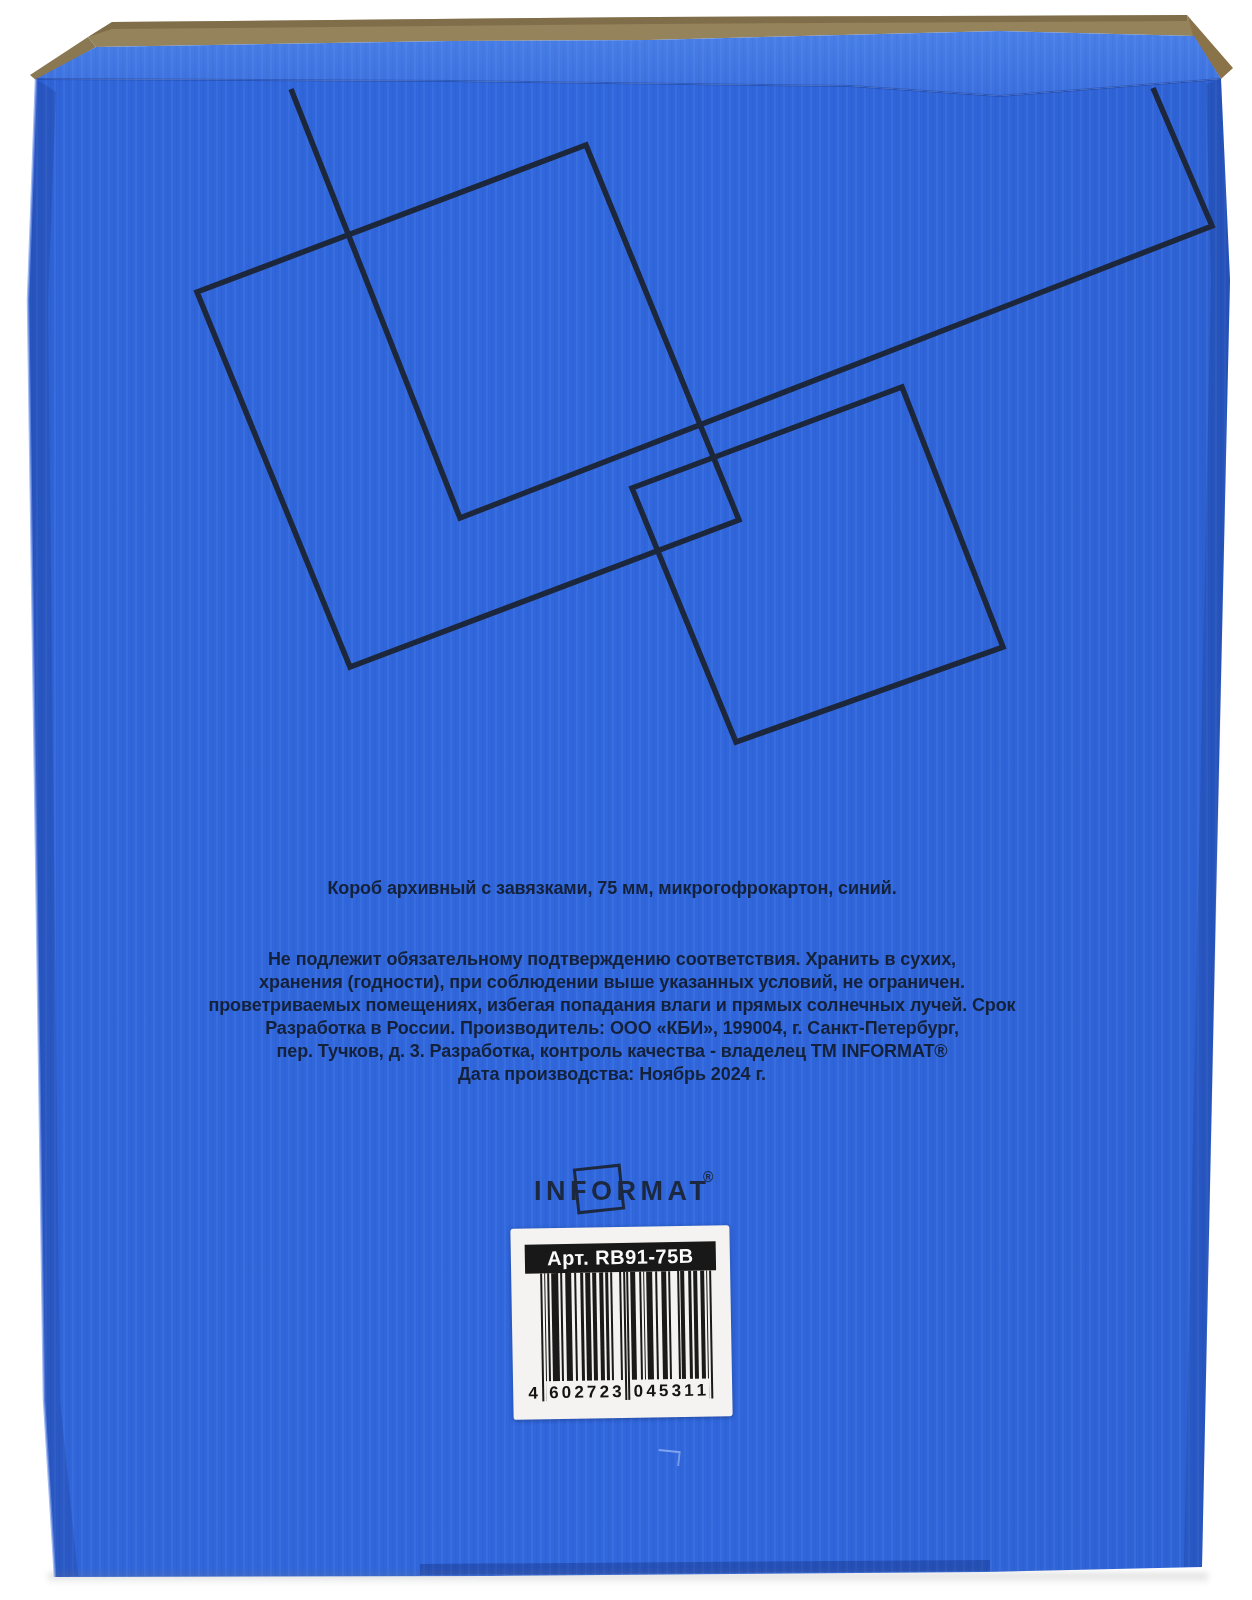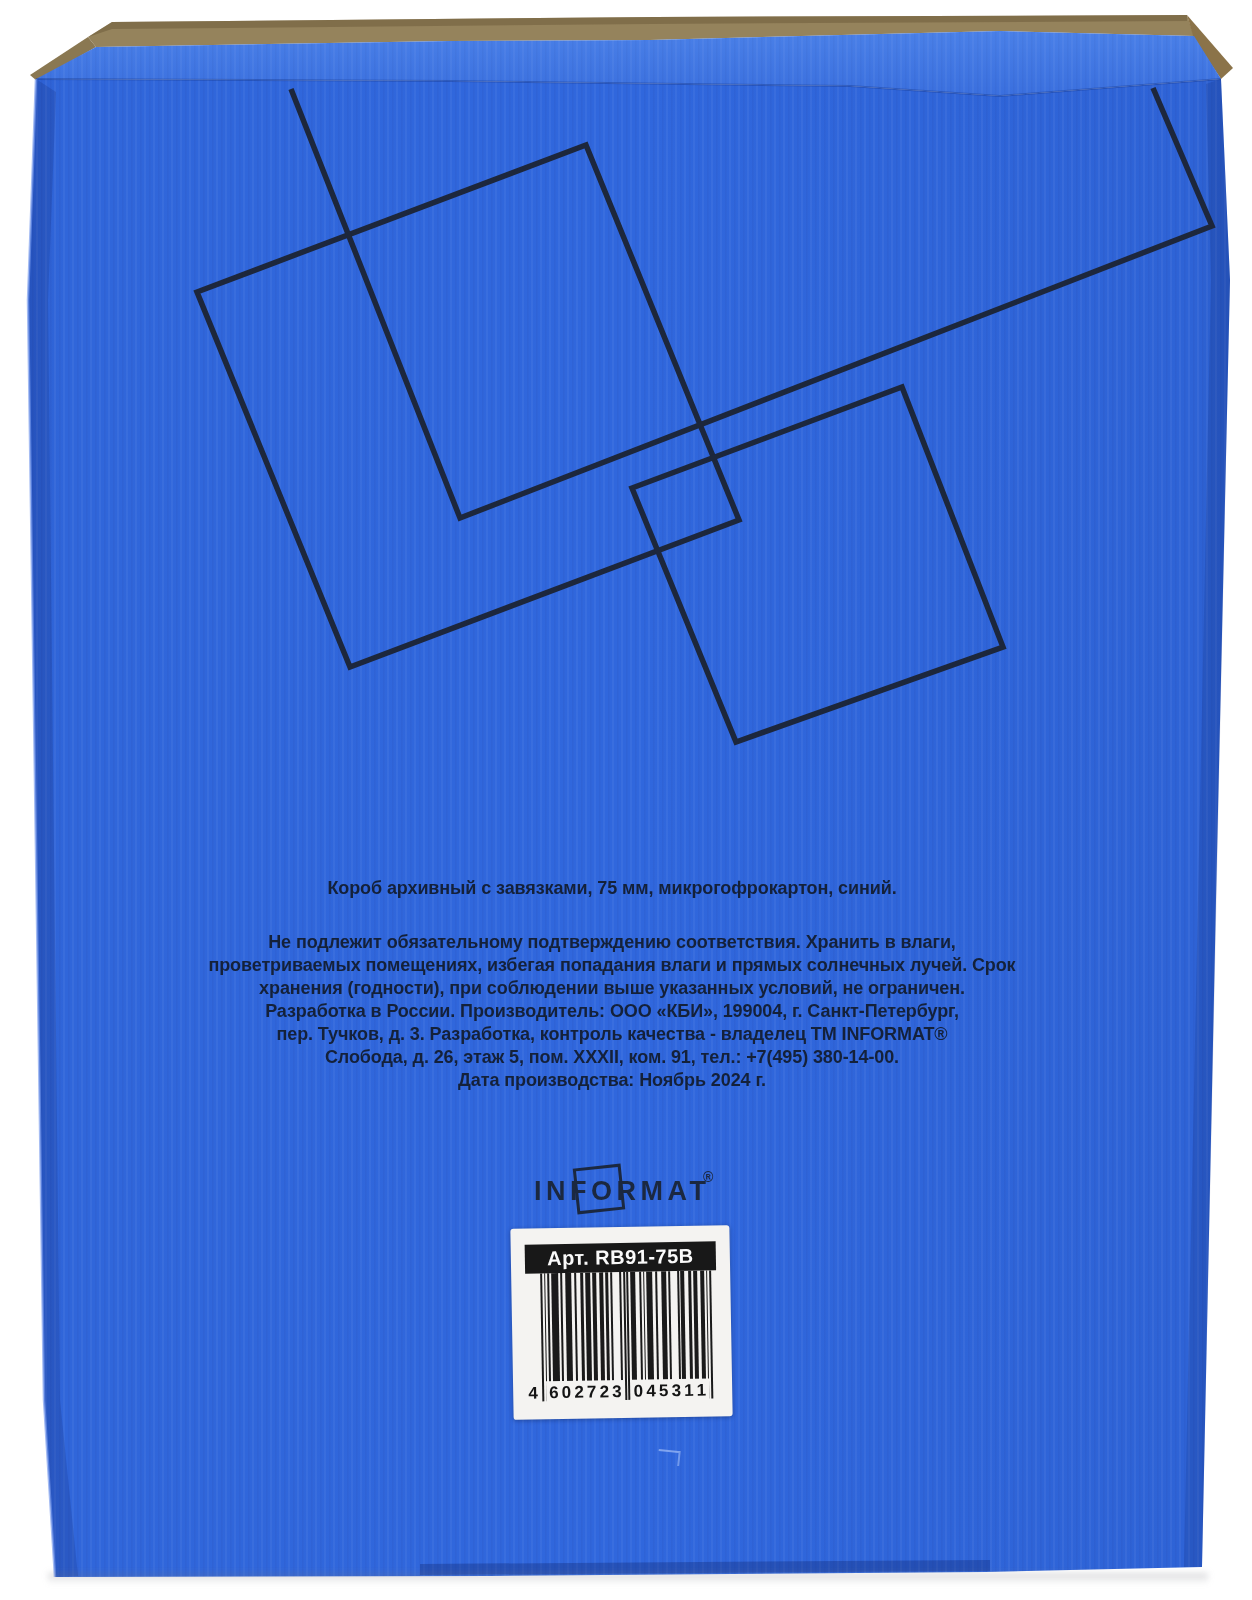--- a/index.html
+++ b/index.html
@@ -6,21 +6,21 @@
   .stage{position:relative;width:1252px;height:1600px;overflow:hidden;
          font-family:"Liberation Sans",sans-serif;}
   .stage svg{position:absolute;left:0;top:0;}
 
   
   .text-block{
     position:absolute;left:162px;top:877px;width:900px;
     text-align:center;color:#14213a;font-weight:bold;
     font-size:18px;line-height:23px;letter-spacing:-0.1px;
   }
-  .text-title{margin-bottom:31px;}
+  .text-title{margin-bottom:48px;}
   .info-line{height:23px;}
 
   
   .logo{position:absolute;left:534px;top:1162px;width:210px;height:62px;color:#1b2840;}
   .logo-text{position:absolute;left:0;top:14px;font-size:27px;font-weight:bold;
              letter-spacing:4.5px;white-space:nowrap;}
   .logo-square{position:absolute;left:41px;top:4px;width:42px;height:40px;
                border:3px solid #1b2840;transform:rotate(-6deg);background:transparent;}
   .logo-reg{position:absolute;left:169px;top:7px;font-size:14px;font-weight:bold;}
 
@@ -93,26 +93,25 @@
 
     <g fill="none" stroke="#1c2434" stroke-width="5.5" opacity="0.95">
       <path d="M586,145 L739,520 L350,667 L197,292 Z"></path>
       <path d="M902,387 L1003,647 L736,742 L632,488 Z"></path>
       <path d="M291,89 L460,518 L1212,226 L1153,88"></path>
     </g>
   </svg>
 
   <div class="text-block">
     <div class="text-title">Короб архивный с завязками, 75 мм, микрогофрокартон, синий.</div>
-    <div class="info-line">Не подлежит обязательному подтверждению соответствия. Хранить в влаги,</div>
+    <div class="info-line">Не подлежит обязательному подтверждению соответствия. Хранить в сухих,</div>
+    <div class="info-line">хранения (годности), при соблюдении выше указанных условий, не ограничен.</div>
     <div class="info-line">проветриваемых помещениях, избегая попадания влаги и прямых солнечных лучей. Срок</div>
-    <div class="info-line">хранения (годности), при соблюдении выше указанных условий, не ограничен.</div>
     <div class="info-line">Разработка в России. Производитель: ООО «КБИ», 199004, г. Санкт-Петербург,</div>
     <div class="info-line">пер. Тучков, д. 3. Разработка, контроль качества - владелец ТМ INFORMAT®</div>
-    <div class="info-line">Слобода, д. 26, этаж 5, пом. XXXII, ком. 91, тел.: +7(495) 380-14-00.</div>
     <div class="info-line">Дата производства: Ноябрь 2024 г.</div>
   </div>
 
   <div class="logo">
     <div class="logo-square"></div>
     <div class="logo-text">INFORMAT</div>
     <div class="logo-reg">®</div>
   </div>
 
   <div class="sticker">

